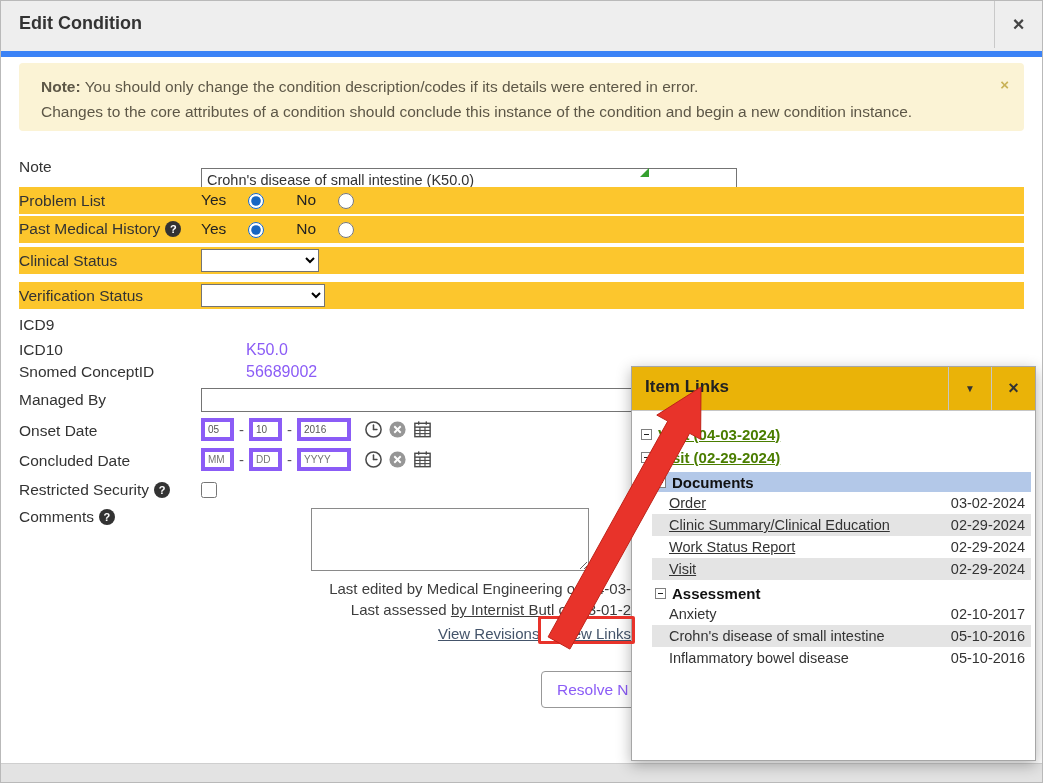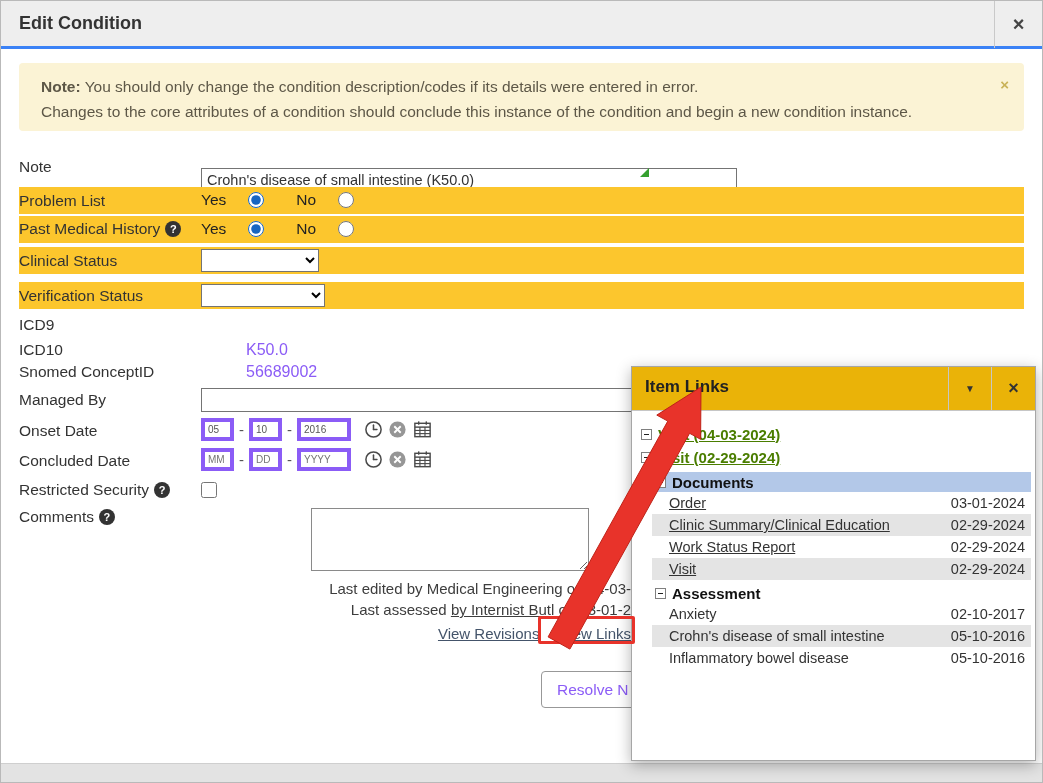--- a/index.html
+++ b/index.html
@@ -1,37 +1,37 @@
 <!DOCTYPE html>
 <html style="--yellow: #fcc62d; --band-blue: #b3c8e8; --green-link: #4a7d00; --annotation-red: #e8332a; --shaded-row: #e4e4e4;"><head>
 <meta charset="utf-8">
 <style>
   *{box-sizing:border-box;margin:0;padding:0}
   html,body{background:#fff}
   body{font-family:"Liberation Sans",sans-serif}
   .page{position:relative;width:1043px;height:783px;border:1px solid #b9b9b9;background:#fff;overflow:hidden}
 
   
-  .titlebar{position:absolute;left:0;top:0;right:0;height:48px;background:#eeeeee;border-bottom:3px solid #3b82f6}
+  .titlebar{position:absolute;left:0;top:0;right:0;height:56px;background:#eeeeee;border-bottom:6px solid #3b82f6}
   .dialog-title{position:absolute;left:18px;top:12px;font-size:18px;font-weight:bold;color:#333}
   .title-close{position:absolute;right:0;top:0;width:48px;height:47px;border-left:1px solid #c9c9c9;display:flex;align-items:center;justify-content:center;font-size:20px;font-weight:bold;color:#444;cursor:pointer}
 
   
   .note{position:absolute;left:18px;top:62px;right:18px;height:68px;background:#fbf3d5;border-radius:4px;color:#5d5747;font-size:15.5px}
   .note-l1{position:absolute;left:22px;top:15px;white-space:nowrap}
   .note-l2{position:absolute;left:22px;top:40px;white-space:nowrap}
   .note-close{position:absolute;right:15px;top:13px;color:#c9b258;font-weight:bold;font-size:15px;cursor:pointer}
 
   
   .lbl{position:absolute;left:18px;font-size:15.5px;color:#333;display:flex;align-items:center;gap:5px;z-index:2;white-space:nowrap}
   .band{position:absolute;left:18px;right:18px;height:27px;background:var(--yellow,#fcc62d)}
   .val{position:absolute;font-size:16px;color:#8b5cf6}
   .txt{position:absolute;height:24px;border:1px solid #747474;font-size:14.5px;padding:0 5px;color:#333;font-family:inherit;background:#fff}
   .sel{position:absolute;height:23px;border:1px solid #747474;background:#fff;font-family:inherit;font-size:14px}
-  .radio-group{position:absolute;display:flex;align-items:center;gap:22px;font-size:15.5px;color:#222;z-index:2}
+  .radio-group{position:absolute;display:flex;align-items:flex-end;gap:22px;font-size:15.5px;color:#222;z-index:2}
   .radio{width:16px;height:16px;accent-color:#1766c2;margin:0 10px 0 0}
   .daterow{position:absolute;display:flex;align-items:center;gap:5px}
   .dt2{width:33px;height:23px;border:4px solid #8b5cf6;font-size:10px;color:#555;padding:0 3px;font-family:inherit}
   .dt4{width:54px}
   .dash{color:#555;font-size:15px}
   .icon-btn{display:inline-block;cursor:pointer;line-height:0}
   .helpdot{width:16px;height:16px;border-radius:50%;background:#333;color:#fff;font-size:11px;font-weight:bold;display:inline-flex;align-items:center;justify-content:center;flex:0 0 auto}
   .chk{position:absolute;width:16px;height:16px;z-index:2}
   .cmt{position:absolute;border:1px solid #8a8a8a;font-family:inherit;font-size:14px;resize:both}
   .green-corner{position:absolute;width:0;height:0;border-left:9px solid transparent;border-bottom:9px solid #35a02f;z-index:3}
@@ -246,21 +246,21 @@
           <span class="treebox"></span>
           <span class="visit-link">Visit (02-29-2024)</span>
         </div>
         <div class="tree-section">
           <div class="section-header blue">
             <span class="treebox"></span>
             <span>Documents</span>
           </div>
           <div class="tree-item">
             <span class="item-label linky">Order</span>
-            <span class="item-date">03-01-2024</span>
+            <span class="item-date">03-02-2024</span>
           </div>
           <div class="tree-item shaded">
             <span class="item-label linky">Clinic Summary/Clinical Education</span>
             <span class="item-date">02-29-2024</span>
           </div>
           <div class="tree-item">
             <span class="item-label linky">Work Status Report</span>
             <span class="item-date">02-29-2024</span>
           </div>
           <div class="tree-item shaded">

